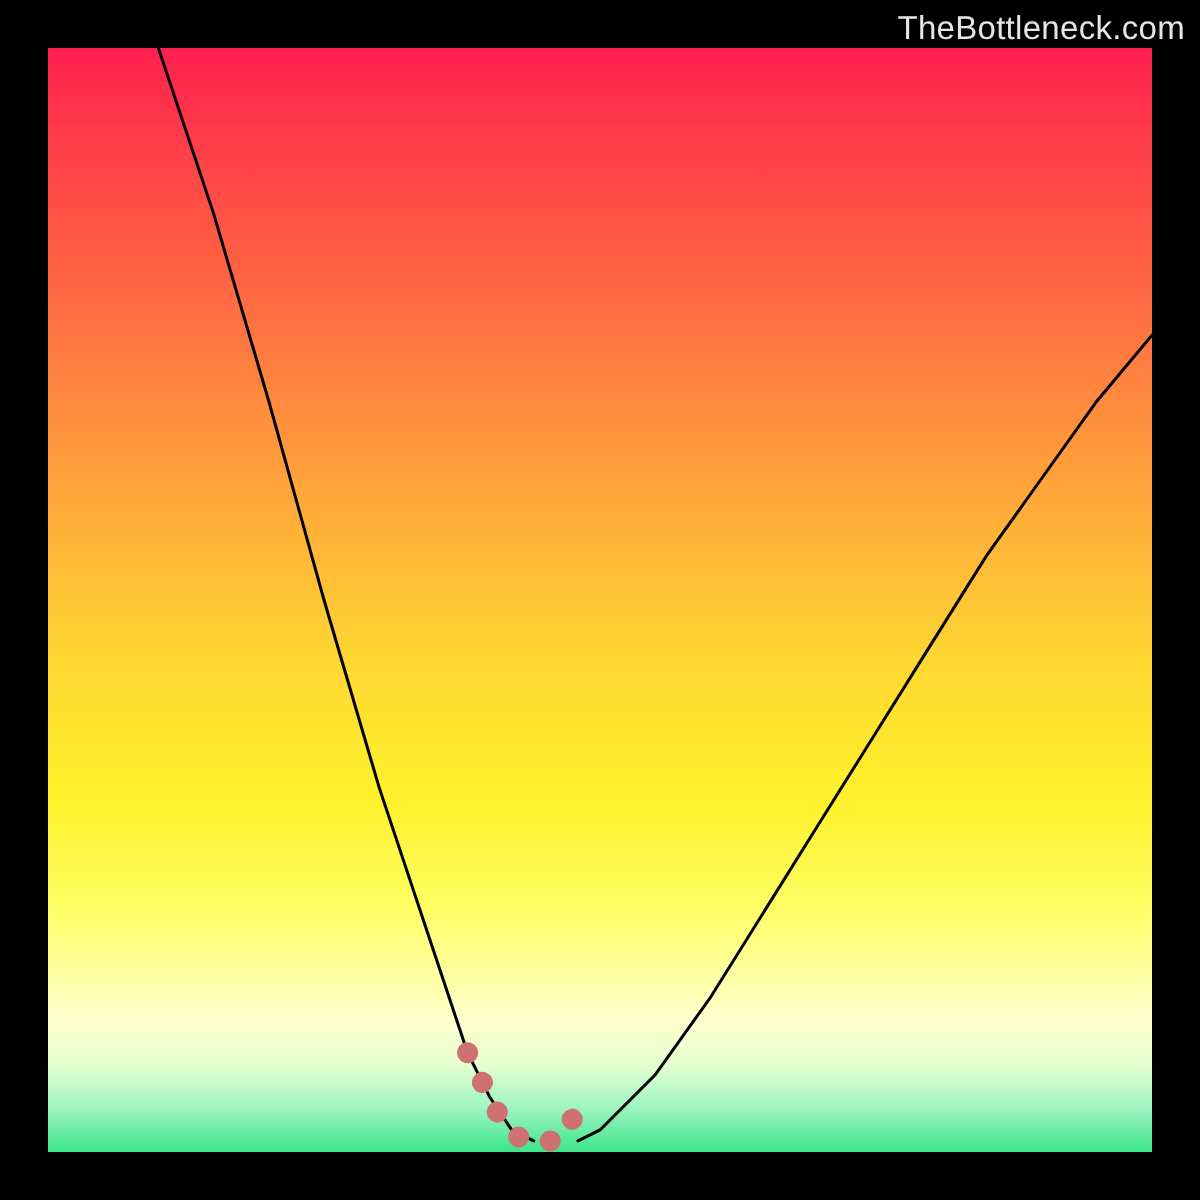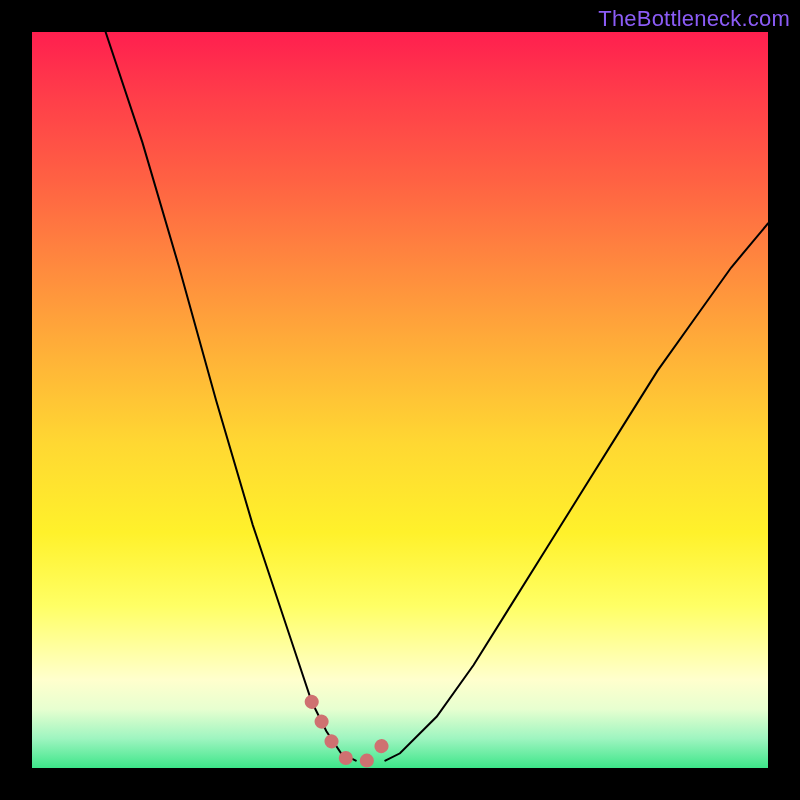--- a/index.html
+++ b/index.html
@@ -42,21 +42,21 @@
       #ffffcd 88%,
       #e7ffd0 92%,
       #9ef5c0 96%,
       #3de589 100%
     );
   }
   .watermark {
     position: absolute;
     top: 6px;
     right: 10px;
-    color: #8b5cf6;
+    color: #e5e5e5;
     font-size: 22px;
     font-weight: 500;
     letter-spacing: 0.2px;
     user-select: none;
     margin-left: 20px;
   }
   svg.curves {
     position: absolute;
     left: 0; top: 0;
     width: 736px;

